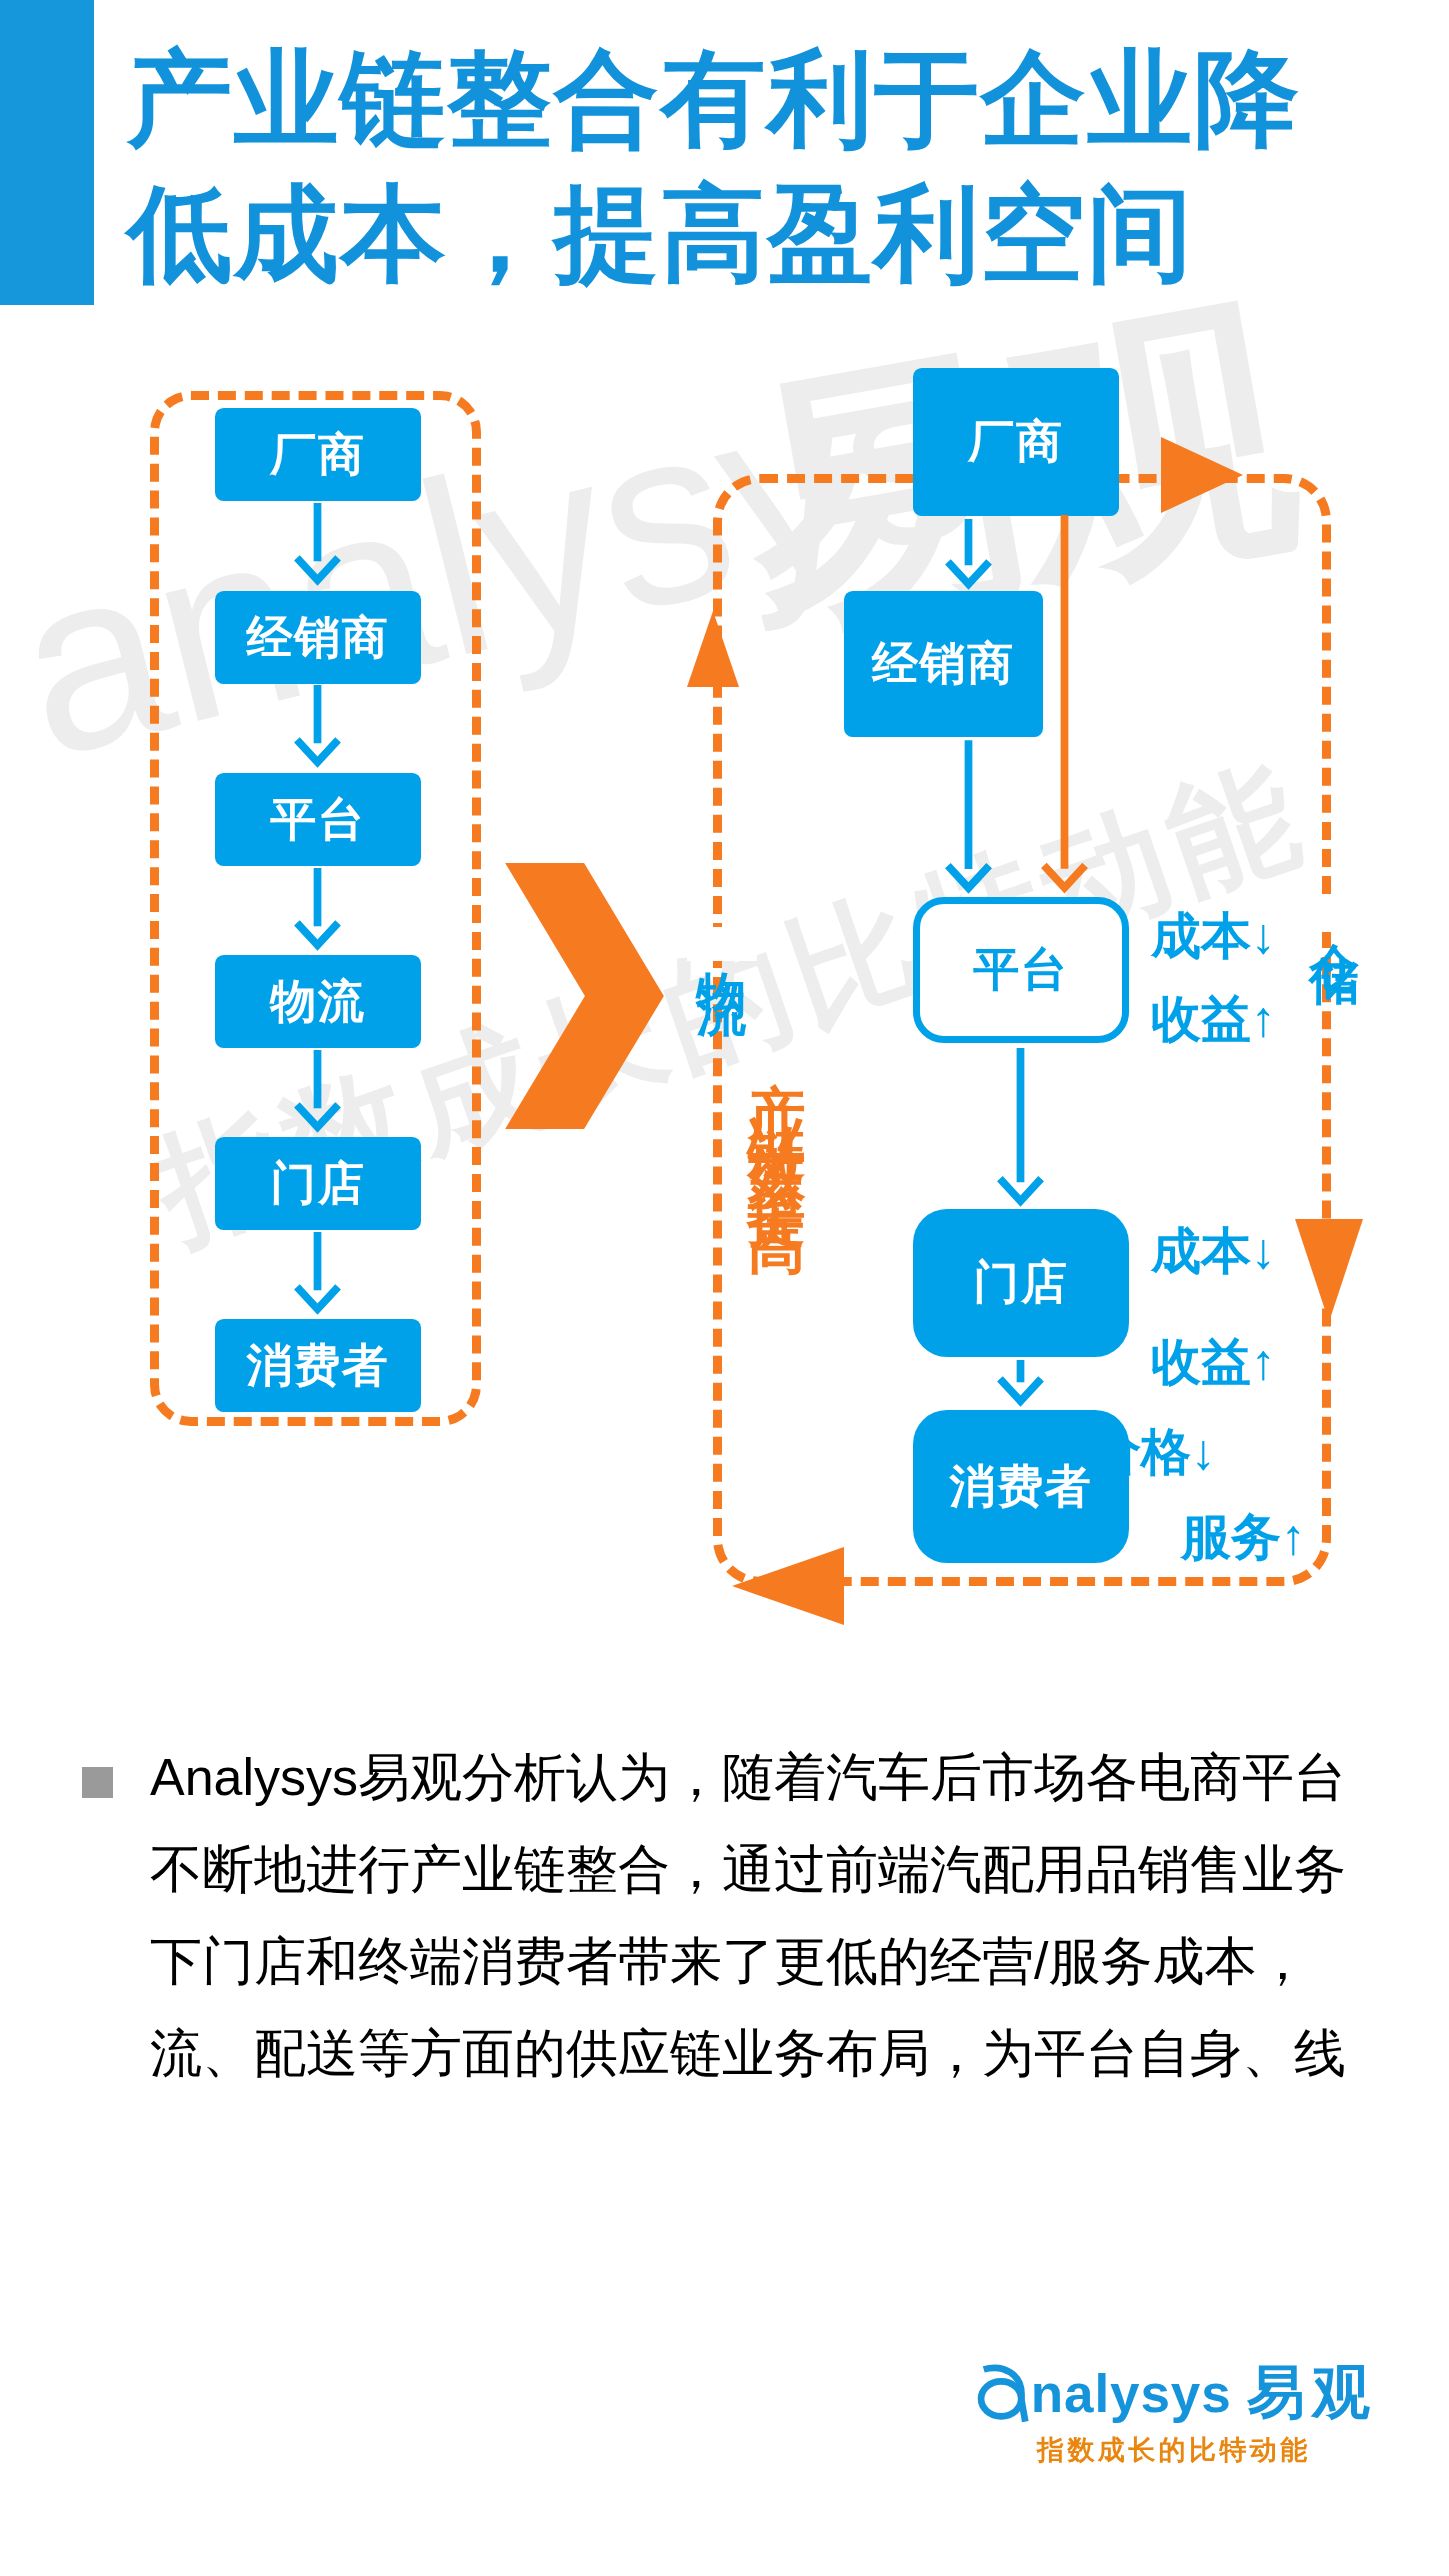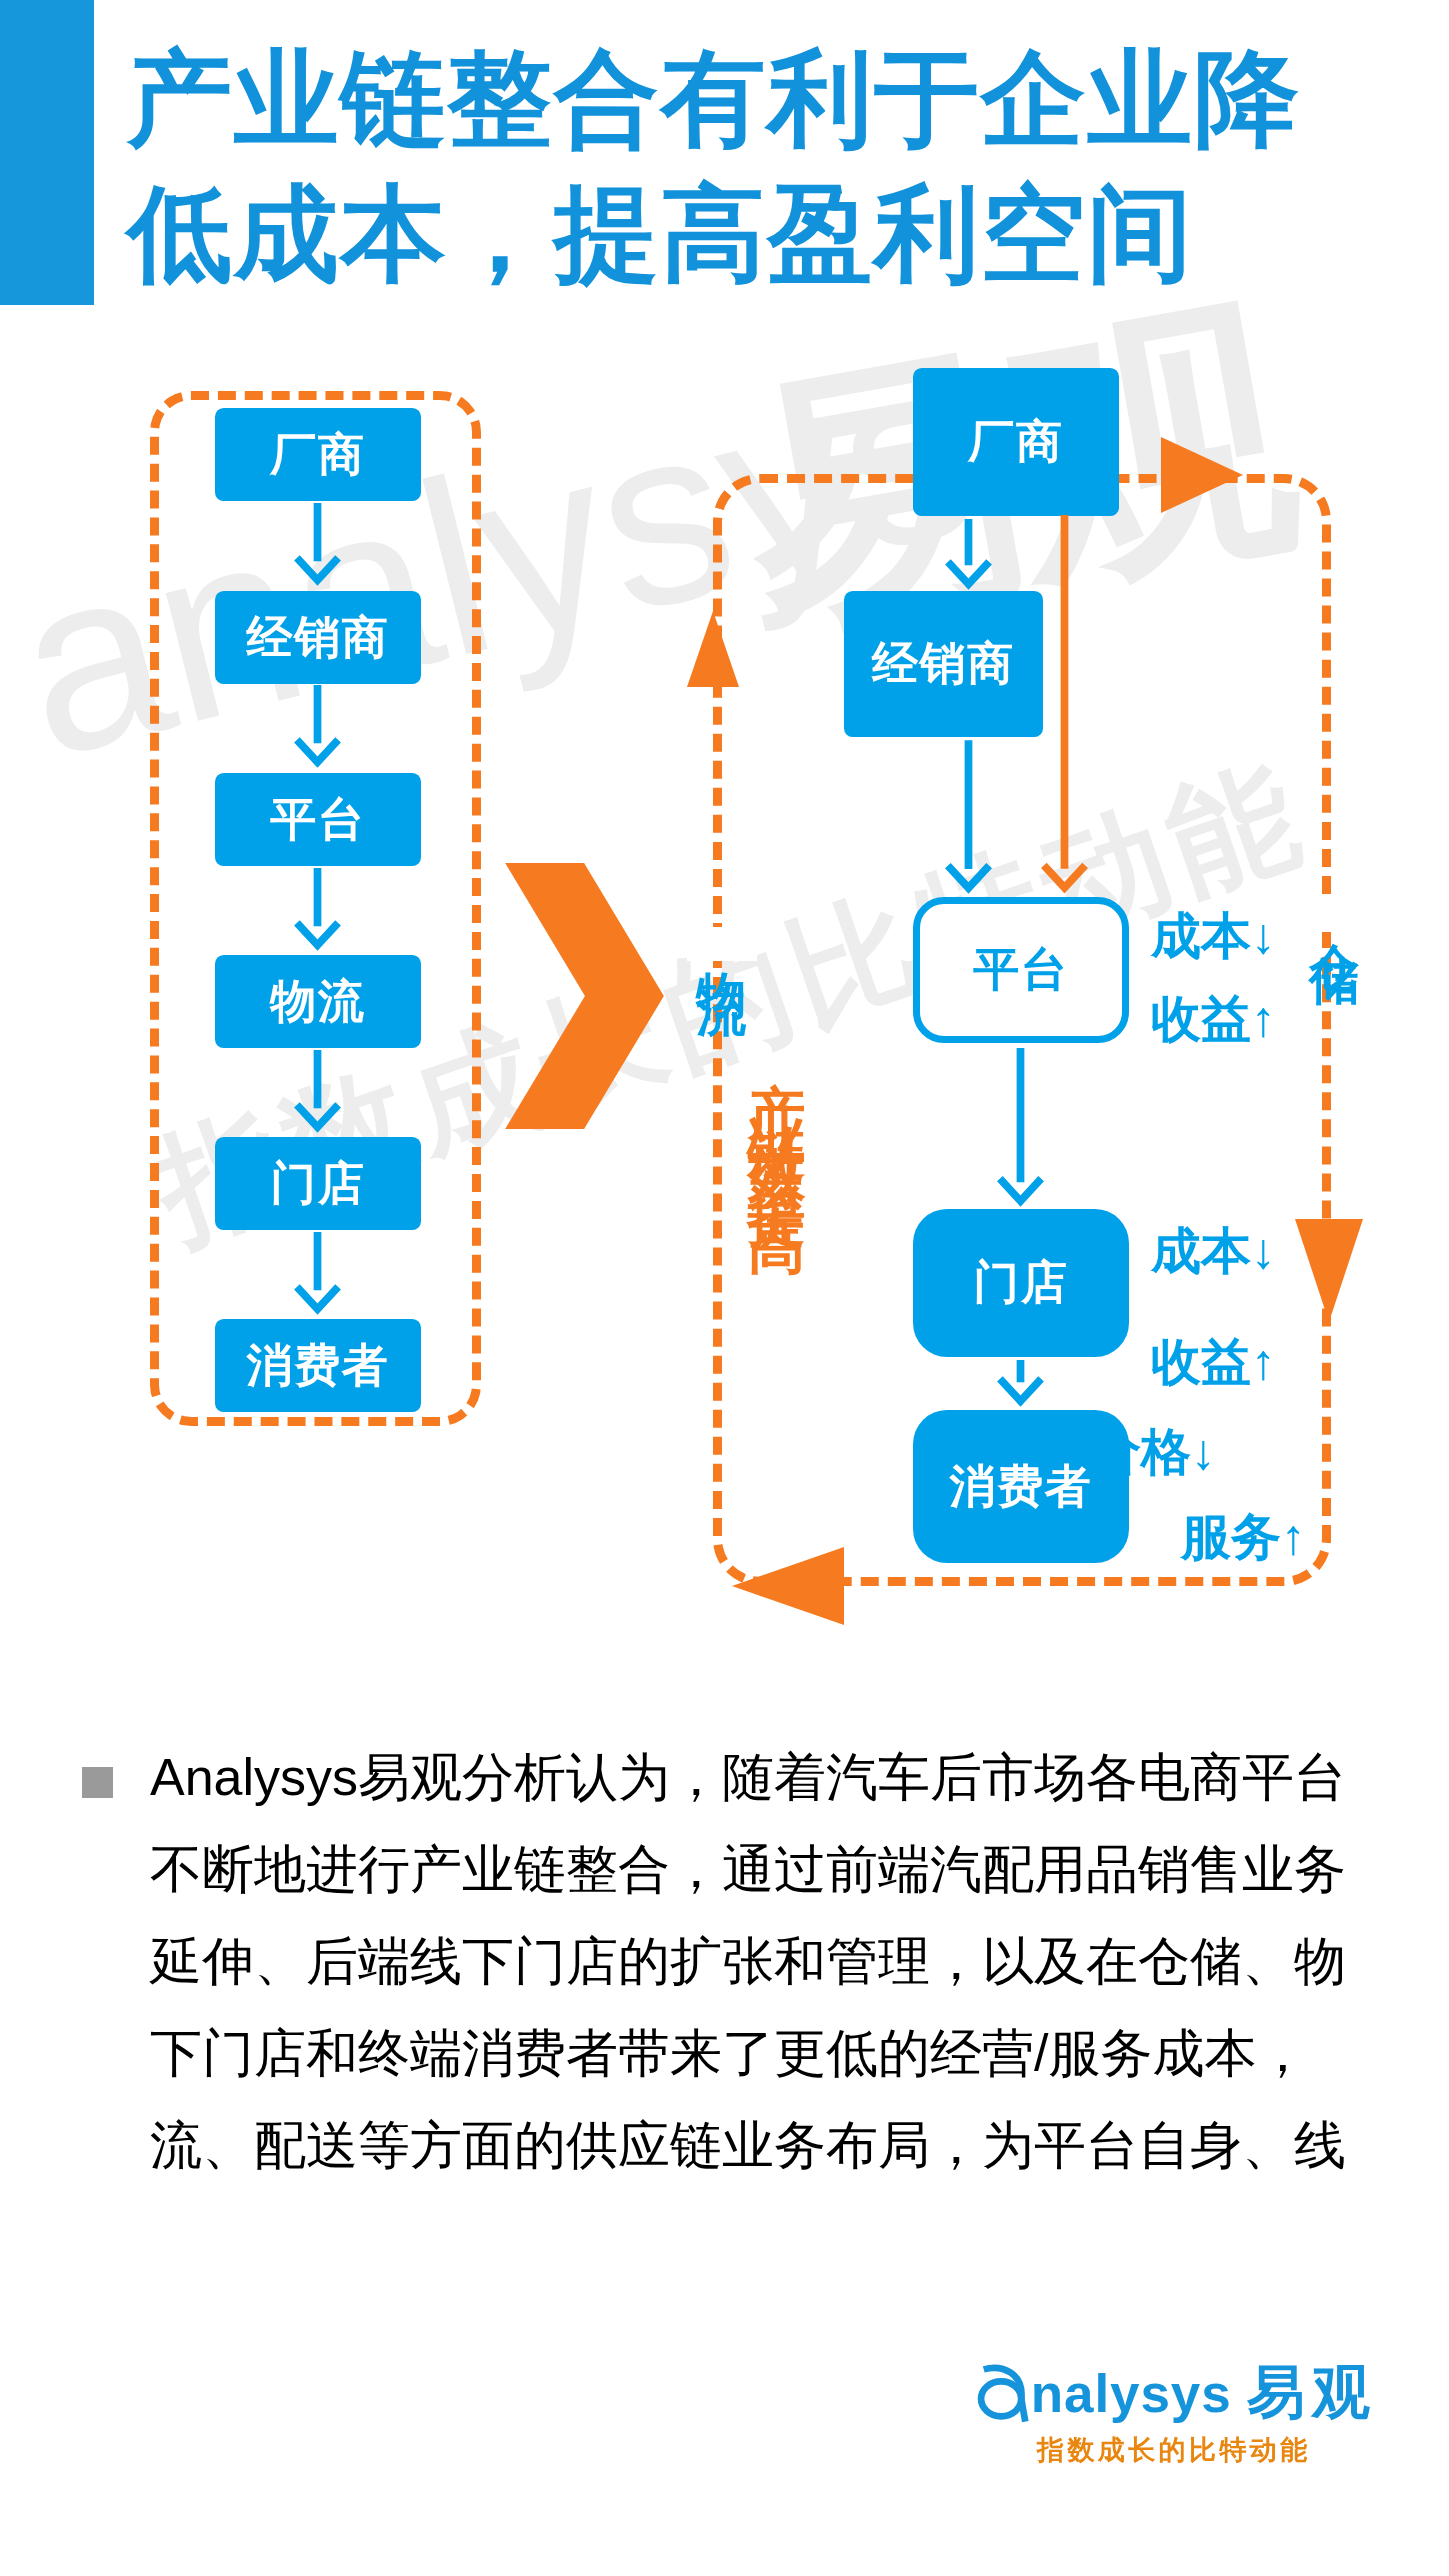--- a/index.html
+++ b/index.html
@@ -178,21 +178,20 @@
   <div class="abs side-label" style="left:1181px;top:1504px">服务↑</div>
 
   <div class="abs vtext vt-wuliu">物流</div>
   <div class="abs vtext vt-cangchu">仓储</div>
   <div class="abs vtext vt-loop">产业链效率提高</div>
 
   <div class="abs bullet-sq"></div>
   <div class="abs analysis">
     <div>Analysys易观分析认为，随着汽车后市场各电商平台</div>
     <div>不断地进行产业链整合，通过前端汽配用品销售业务</div>
-    <div>延伸、后端线下门店的扩张和管理，以及在仓储、物</div>
     <div>下门店和终端消费者带来了更低的经营/服务成本，</div>
     <div>流、配送等方面的供应链业务布局，为平台自身、线</div>
   </div>
 
   <div class="abs logo">
     <svg width="67" height="67" viewBox="0 0 100 100">
       <ellipse cx="48" cy="58" rx="30" ry="26" fill="none" stroke="#1593DB" stroke-width="10"></ellipse>
       <path d="M78 58 C82 20, 50 6, 22 14" fill="none" stroke="#1593DB" stroke-width="10"></path>
       <line x1="78" y1="58" x2="84" y2="92" stroke="#1593DB" stroke-width="10"></line>
     </svg>

